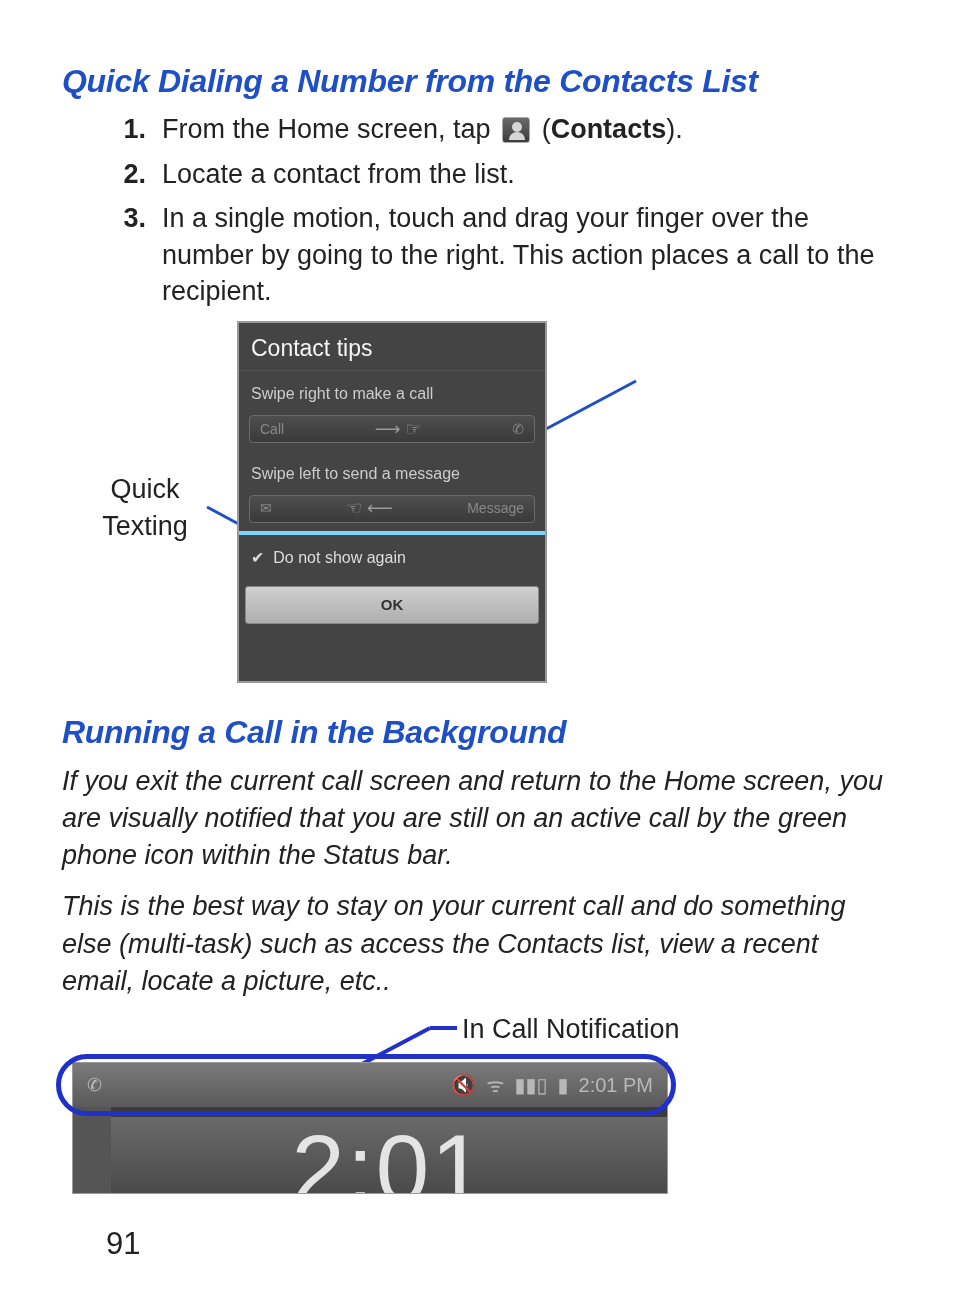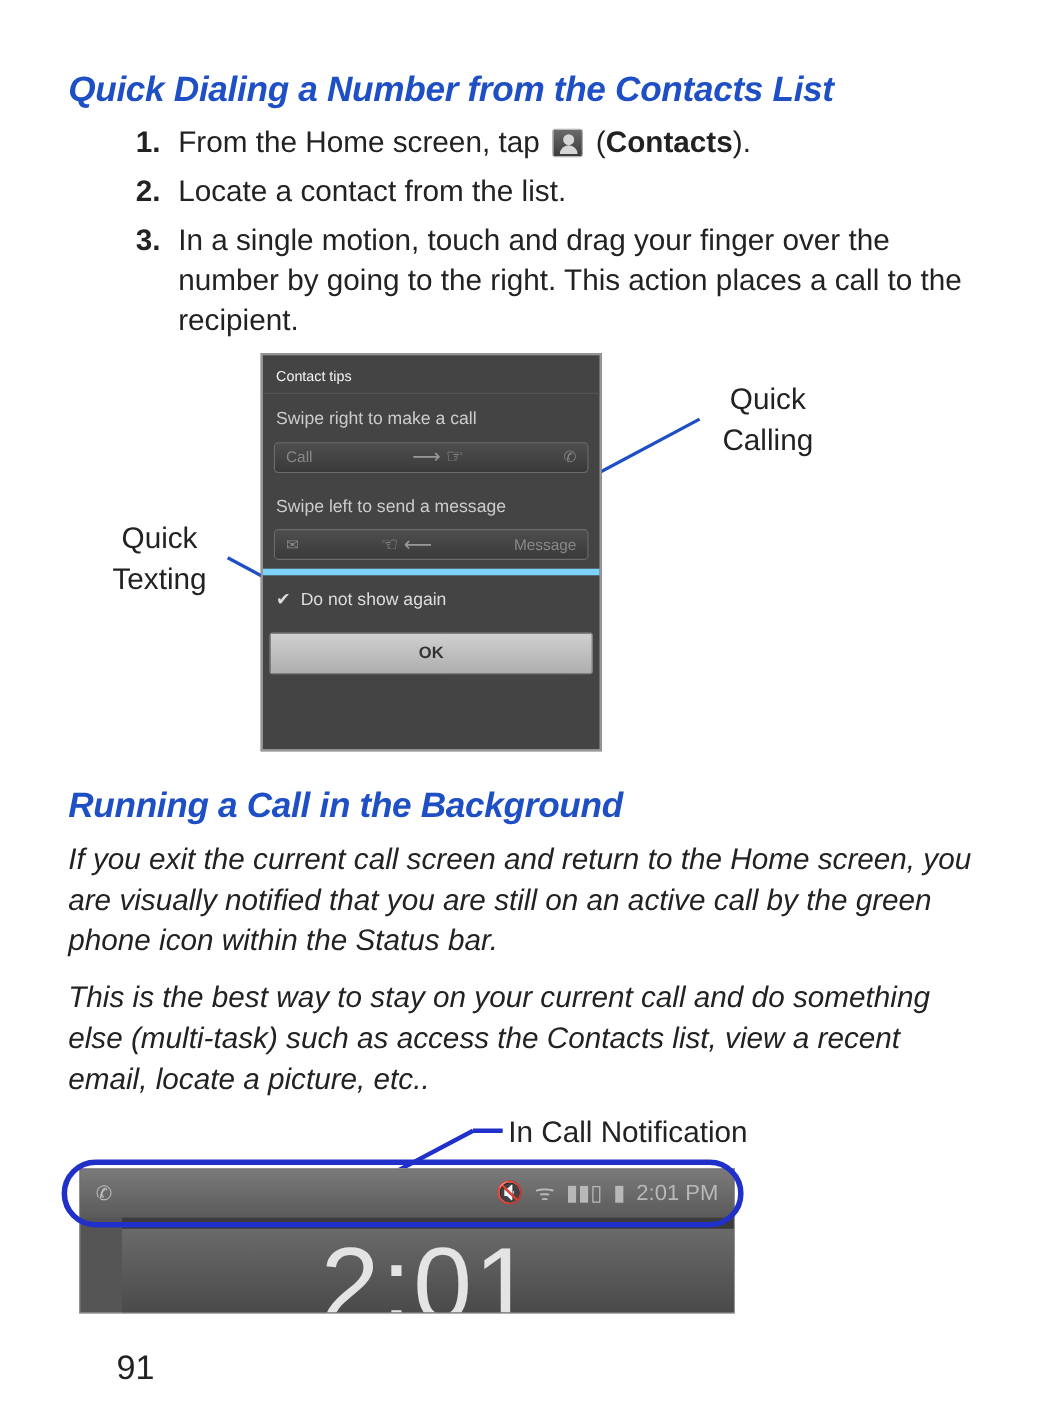--- a/index.html
+++ b/index.html
@@ -80,21 +80,21 @@
     position: absolute;
     left: 175px; top: 0;
     width: 310px; height: 362px;
     background: #444;
     border: 2px solid #999;
     font-family: Arial, sans-serif;
     color: #ddd;
   }
   .phone1 .hdr {
     padding: 10px 12px 6px 12px;
-    font-size: 13px;
+    font-size: 23px;
     border-bottom: 1px solid #555;
     color:#f4f4f4;
   }
   .phone1 .inst {
     padding: 12px 12px 6px 12px;
     font-size: 16px;
     color:#ccc;
   }
   .phone1 .bar {
     margin: 4px 10px 8px 10px;
@@ -108,21 +108,21 @@
     padding:0 10px;
     font-size:14px;
     color:#888;
   }
   .phone1 .arrow-r { font-size:18px; color:#999; }
   .phone1 .arrow-l { font-size:18px; color:#999; }
   .phone1 .donot {
     padding: 12px 12px;
     font-size:16px;
     color:#ddd;
-    border-top:6px solid #7dd3fc;
+    border-top:4px solid #7dd3fc;
   }
   .phone1 .okbtn {
     background: linear-gradient(#d0d0d0,#aeaeae);
     color:#333;
     text-align:center;
     font-weight:700;
     font-size:15px;
     padding:8px 0;
     margin: 6px 6px 0 6px;
     border-radius:3px;
@@ -205,21 +205,20 @@
     <span class="txt">Locate a contact from the list.</span>
   </li>
   <li>
     <span class="num">3.</span>
     <span class="txt">In a single motion, touch and drag your finger over the number by going to the right. This action places a call to the recipient.</span>
   </li>
 </ol>
 
 <div class="fig1">
   <div class="label lbl-qt">Quick Texting</div>
-  <div class="label lbl-qc">Quick Calling</div>
 
   <svg class="leader" viewBox="0 0 830 370">
     <line x1="145" y1="186" x2="212" y2="222" stroke="#1e4fc4" stroke-width="3"></line>
     <line x1="574" y1="60" x2="454" y2="124" stroke="#1e4fc4" stroke-width="3"></line>
   </svg>
 
   <div class="phone1">
     <div class="hdr">Contact tips</div>
     <div class="inst">Swipe right to make a call</div>
     <div class="bar">

